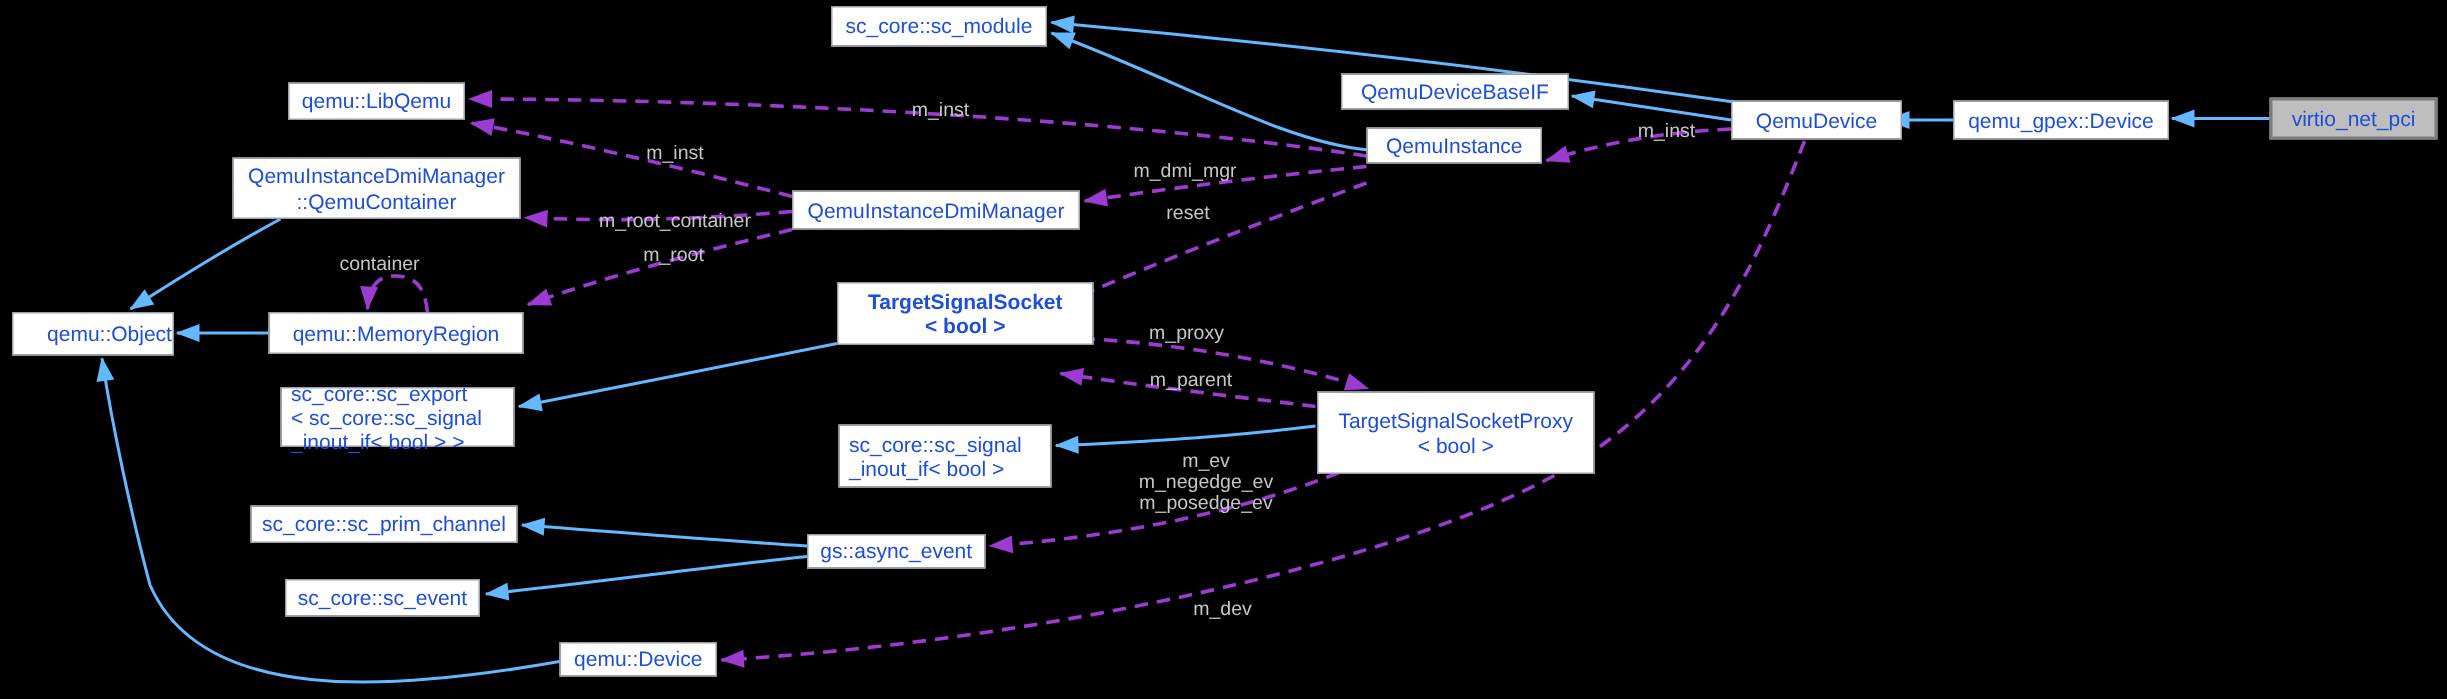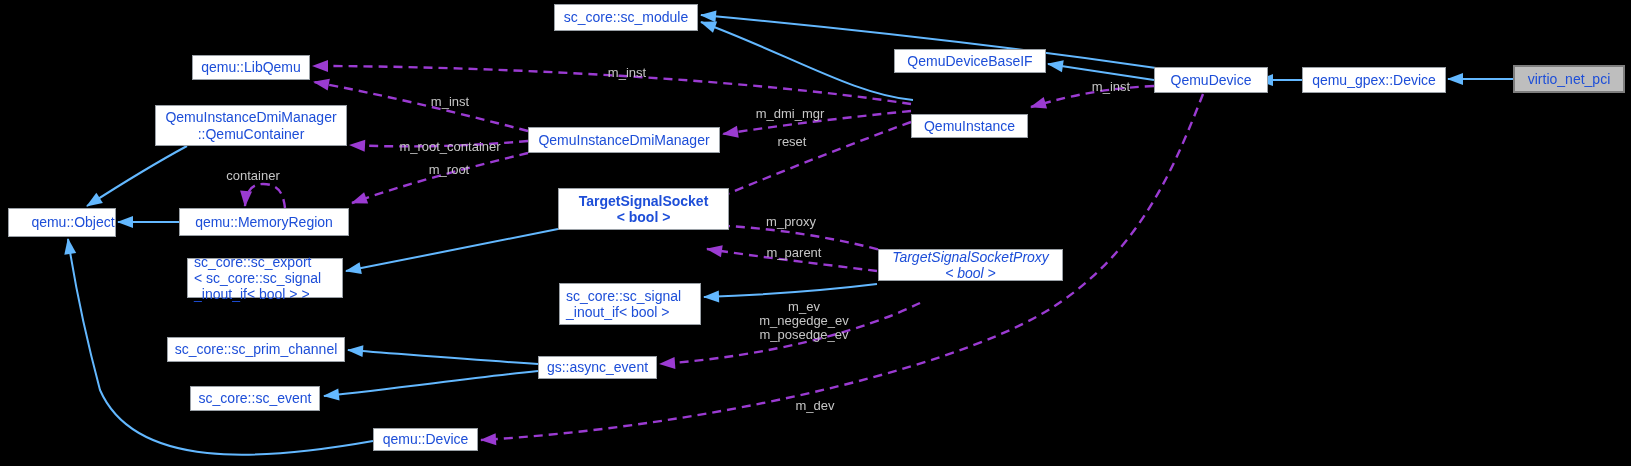--- a/index.html
+++ b/index.html
@@ -127,21 +127,21 @@
 <div class="node" style="left:1302px;top:67px;width:144px;height:26px;">
     <span>qemu_gpex::Device</span>
   </div>
 <div class="node focal" style="left:1513px;top:65px;width:112px;height:28px;">
     <span>virtio_net_pci</span>
   </div>
 <div class="node" style="left:155px;top:105px;width:192px;height:41px;">
   <span>QemuInstanceDmiManager</span>
   <span>::QemuContainer</span>
 </div>
-<div class="node" style="left:911px;top:114px;width:117px;height:24px;">
+<div class="node" style="left:911px;top:85px;width:117px;height:24px;">
     <span>QemuInstance</span>
   </div>
 <div class="node" style="left:528px;top:127px;width:192px;height:26px;">
     <span>QemuInstanceDmiManager</span>
   </div>
 <div class="node" style="left:558px;top:188px;width:171px;height:42px;font-weight:bold;">
   <span>TargetSignalSocket</span>
   <span>&lt; bool &gt;</span>
 </div>
 <div class="node" style="left:8px;top:208px;width:108px;height:29px;padding-left:28px;">
@@ -152,21 +152,21 @@
   </div>
 <div class="node" style="left:187px;top:258px;width:156px;height:40px;align-items:flex-start;text-align:left;">
   <span>sc_core::sc_export</span>
   <span>&lt; sc_core::sc_signal</span>
   <span>_inout_if&lt; bool  &gt; &gt;</span>
 </div>
 <div class="node" style="left:559px;top:283px;width:142px;height:42px;align-items:flex-start;text-align:left;">
   <span>sc_core::sc_signal</span>
   <span>_inout_if&lt; bool &gt;</span>
 </div>
-<div class="node" style="left:878px;top:249px;width:185px;height:32px;font-style:italic;">
+<div class="node" style="left:878px;top:261px;width:185px;height:55px;">
   <span>TargetSignalSocketProxy</span>
   <span>&lt; bool &gt;</span>
 </div>
 <div class="node" style="left:167px;top:337px;width:178px;height:25px;">
     <span>sc_core::sc_prim_channel</span>
   </div>
 <div class="node" style="left:538px;top:356px;width:119px;height:23px;">
     <span>gs::async_event</span>
   </div>
 <div class="node" style="left:190px;top:386px;width:130px;height:25px;">

